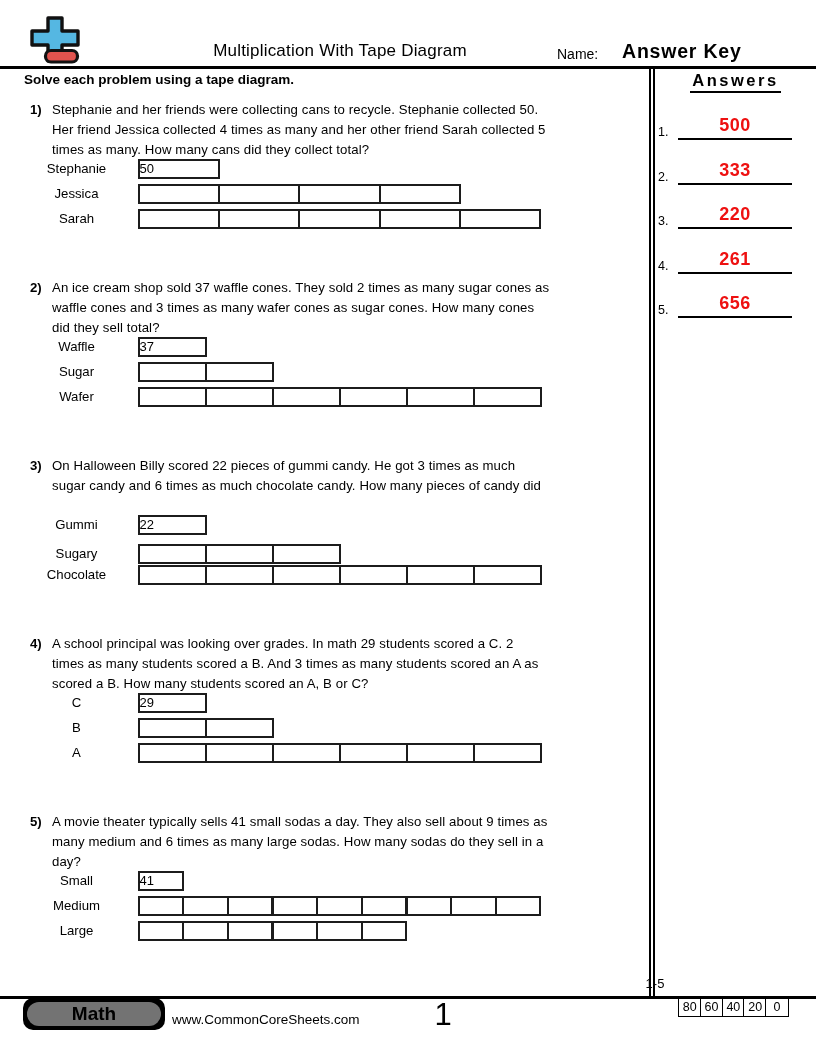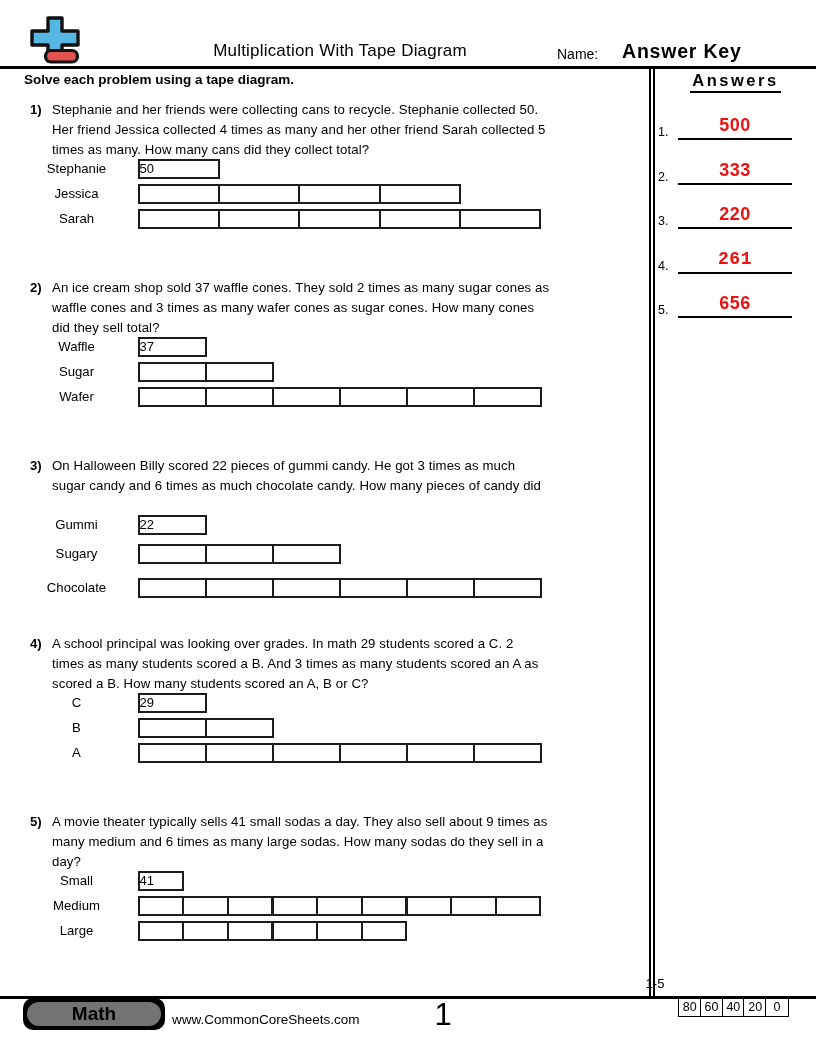--- a/index.html
+++ b/index.html
@@ -104,21 +104,21 @@
       <div class="ans-item" style="top: 157.6px;">
         <div class="ans-num">2.</div>
         <div class="ans-line"><span class="ans-val" style="color: rgb(238, 17, 17);">333</span></div>
       </div>
       <div class="ans-item" style="top: 202.2px;">
         <div class="ans-num">3.</div>
         <div class="ans-line"><span class="ans-val" style="color: rgb(238, 17, 17);">220</span></div>
       </div>
       <div class="ans-item" style="top: 246.8px;">
         <div class="ans-num">4.</div>
-        <div class="ans-line"><span class="ans-val" style="color: rgb(238, 17, 17); font-family: Liberation Mono, monospace;">261</span></div>
+        <div class="ans-line"><span class="ans-val" style="color: rgb(238, 17, 17);">261</span></div>
       </div>
       <div class="ans-item" style="top: 291.4px;">
         <div class="ans-num">5.</div>
         <div class="ans-line"><span class="ans-val" style="color: rgb(238, 17, 17);">656</span></div>
       </div>
     </div>
 
   <div id="problems">
       <div class="problem" style="top: 100px;">
         <div class="pnum">1)</div>
@@ -198,21 +198,21 @@
           </div>
         </div>
         <div class="trow" style="top: 88px;">
           <div class="tlabel">Sugary</div>
           <div class="cells">
             <div class="tape-cell" style="left: 0px; width: 69px;"></div>
             <div class="tape-cell" style="left: 67px; width: 69px;"></div>
             <div class="tape-cell" style="left: 134px; width: 69px;"></div>
           </div>
         </div>
-        <div class="trow" style="top: 122px;">
+        <div class="trow" style="top: 109px;">
           <div class="tlabel">Chocolate</div>
           <div class="cells">
             <div class="tape-cell" style="left: 0px; width: 69px;"></div>
             <div class="tape-cell" style="left: 67px; width: 69px;"></div>
             <div class="tape-cell" style="left: 134px; width: 69px;"></div>
             <div class="tape-cell" style="left: 201px; width: 69px;"></div>
             <div class="tape-cell" style="left: 268px; width: 69px;"></div>
             <div class="tape-cell" style="left: 335px; width: 69px;"></div>
           </div>
         </div>

